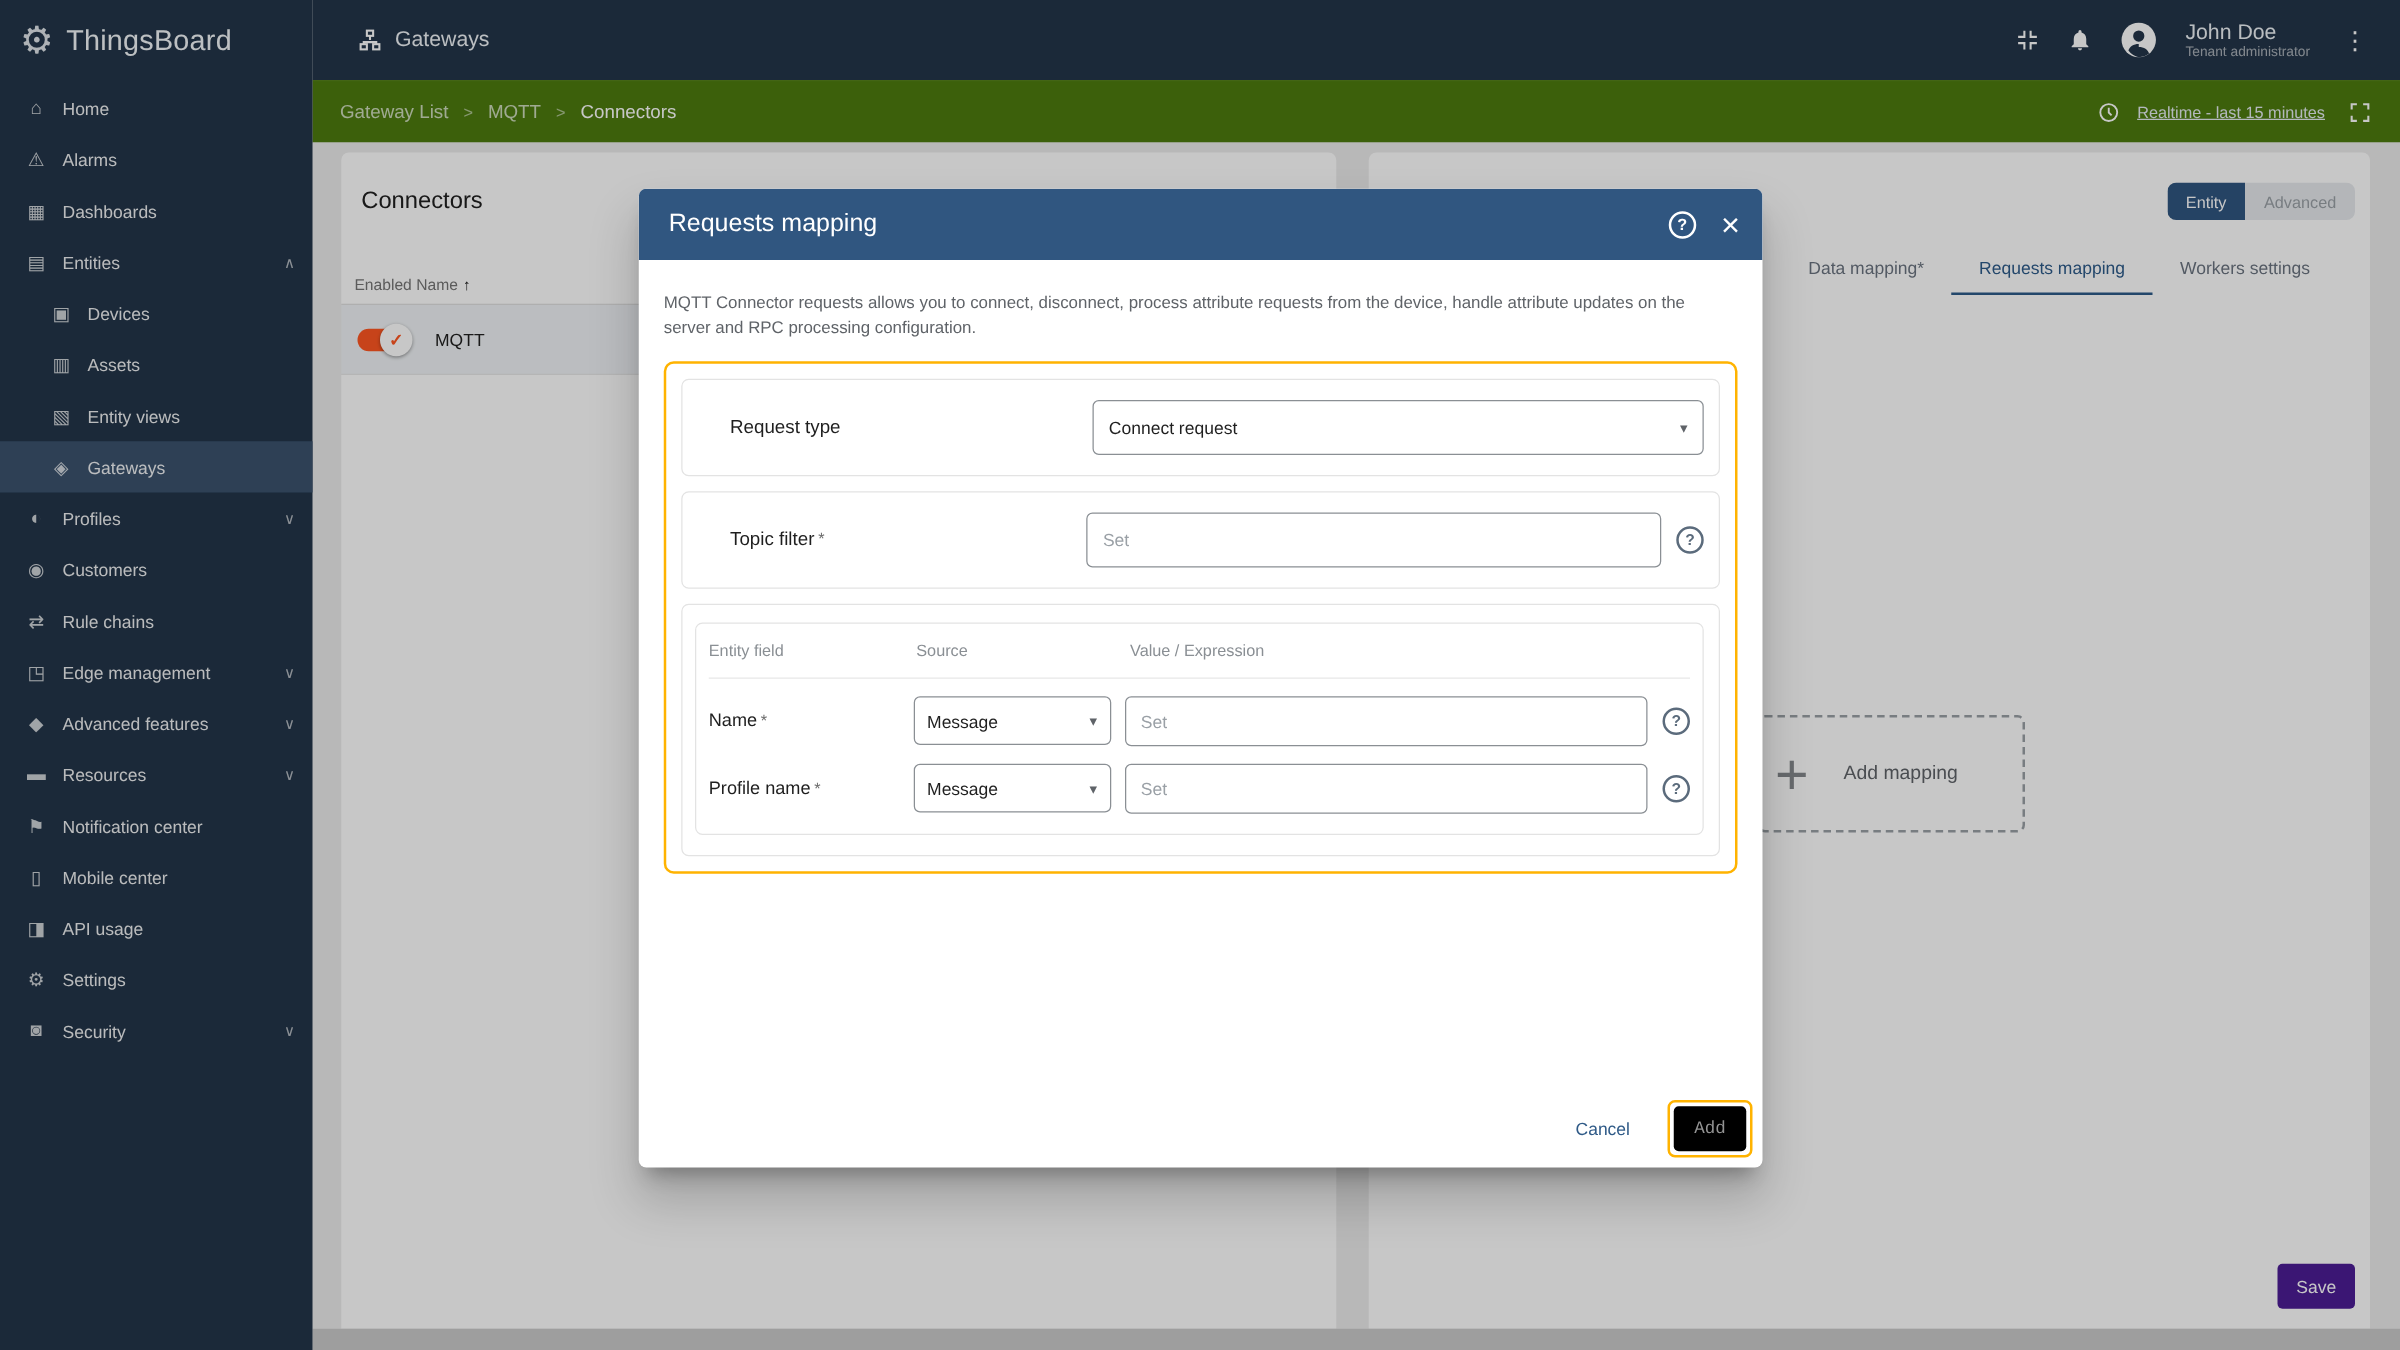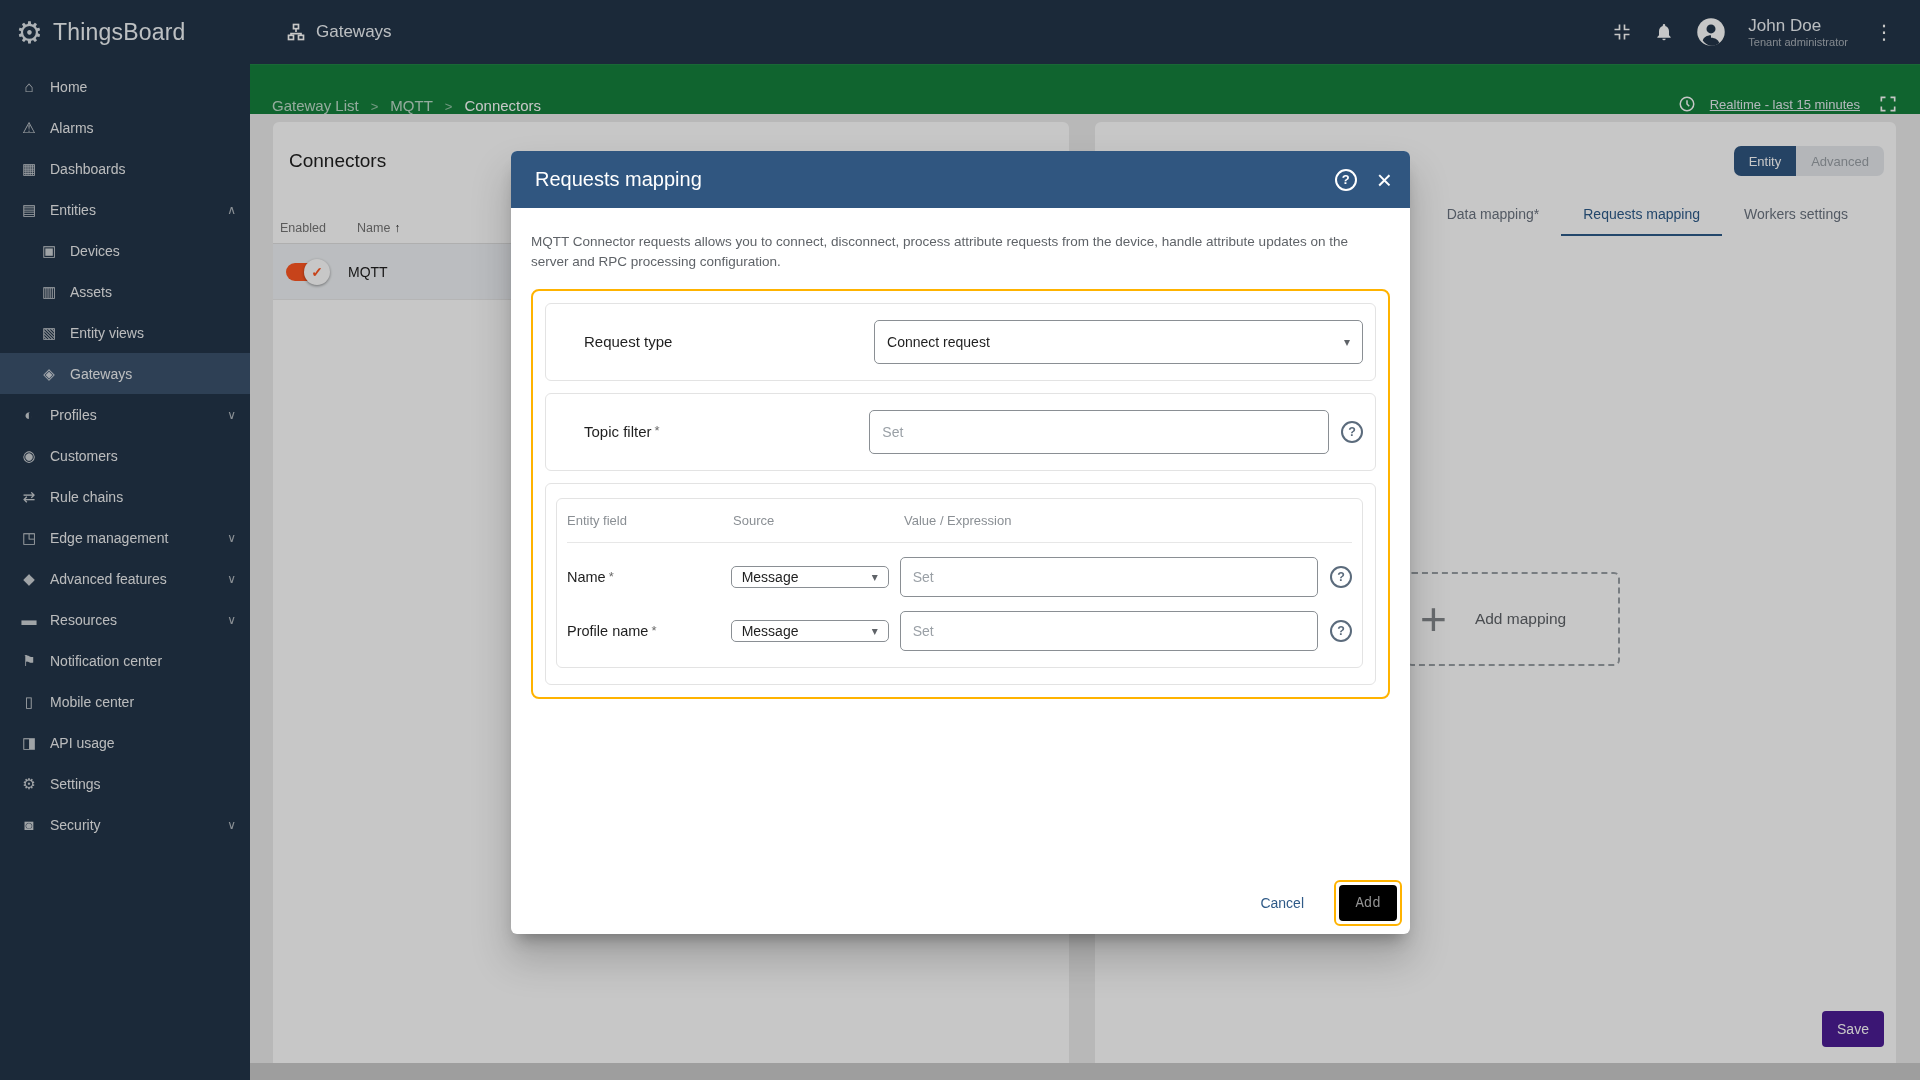--- a/index.html
+++ b/index.html
@@ -22,37 +22,37 @@
   .main { position:absolute; left:250px; top:0; width:1670px; height:1080px; }
   .topbar { height:64px; background:#233549; display:flex; align-items:center; padding:0 22px 0 36px; color:#fff; }
   .topbar-title { display:flex; align-items:center; gap:10px; font-size:17px; color:#f0f4f8; }
   .topbar-right { margin-left:auto; display:flex; align-items:center; gap:22px; }
   .icon-btn { display:flex; align-items:center; justify-content:center; cursor:pointer; }
   .user-block { display:flex; flex-direction:column; line-height:1.25; }
   .user-name { font-size:17px; color:#eef2f6; }
   .user-role { font-size:11px; color:rgba(255,255,255,.6); }
   .kebab { font-size:20px; color:#fff; padding:0 4px; }
 
-  .breadcrumb-bar { height:50px; background:#15803d; border-top:1px solid rgba(255,255,255,.05); display:flex; align-items:flex-end; padding:0 22px; color:rgba(255,255,255,.72); font-size:15px; }
+  .breadcrumb-bar { height:50px; background:#4d7c0f; border-top:1px solid rgba(255,255,255,.05); display:flex; align-items:center; padding:0 22px; color:rgba(255,255,255,.72); font-size:15px; }
   .crumb { cursor:pointer; }
   .crumb-sep { margin:0 12px; font-size:13px; color:rgba(255,255,255,.55); }
   .crumb.current { color:#fff; font-weight:500; cursor:default; }
   .bc-right { margin-left:auto; display:flex; align-items:center; gap:18px; color:#e6ecf1; }
   .realtime { display:flex; align-items:center; gap:14px; font-size:13px; cursor:pointer;text-decoration:underline; }
 
   
   .content { position:absolute; left:0; top:114px; width:1670px; height:966px; background:#ececec; }
   .footer-strip { position:absolute; left:0; bottom:0; width:100%; height:17px; background:#cbcbcb; }
   .card { position:absolute; background:#fff; border-radius:6px 6px 0 0; top:8px; bottom:17px; }
   .card.connectors { left:23px; width:796px; }
   .card.config { left:845px; width:801px; }
 
   .panel-title { margin:28px 0 0 16px; font-size:19px; font-weight:500; color:#212121; }
   .table-head { display:flex; align-items:center; height:32px; margin-top:40px; border-bottom:1px solid #e0e0e0; color:#757575; font-size:12.5px; }
-  .th-enabled { width:84px; padding-left:7px; }
+  .th-enabled { width:60px; padding-left:7px;text-align:center; }
   .th-name { display:flex; align-items:center; gap:4px; }
   .sort-icon { color:#212121; font-size:12px; }
   .conn-row { display:flex; align-items:center; height:56px; background:rgba(48,86,128,.07); border-bottom:1px solid #e8e8e8; cursor:pointer; }
   .toggle { position:relative; width:40px; height:18px; background:#ff5722; border-radius:10px; margin-left:13px; flex:0 0 40px; cursor:pointer; }
   .toggle .thumb { position:absolute; right:-4px; top:-4px; width:26px; height:26px; border-radius:50%; background:#fff; box-shadow:0 1px 3px rgba(0,0,0,.4); display:flex; align-items:center; justify-content:center; color:#ff5722; font-size:14px; font-weight:700; }
   .conn-name { margin-left:22px; font-size:14px; color:#212121; }
 
   .mode-toggle { position:absolute; top:24px; right:12px; display:flex; height:30px; border-radius:7px; overflow:hidden; font-size:13px; cursor:pointer; }
   .mode-basic { background:#305680; color:#fff; display:flex; align-items:center; padding:0 15px; }
   .mode-advanced { background:#e7eaee; color:#9aa0a6; display:flex; align-items:center; padding:0 15px; }
@@ -90,21 +90,21 @@
 
   .device-section { border:1px solid #e3e3e3; border-radius:6px; padding:14px 12px 16px 10px; margin-bottom:0; }
   .device-heading { font-size:15px; font-weight:700; color:#1f1f1f; margin:2px 0 14px 2px; }
   .device-table { border:1px solid #e3e3e3; border-radius:6px; padding:0 10px 16px; }
   .device-head-row { display:flex; align-items:center; height:44px; border-bottom:1px solid #e7e7e7; color:#8a8f94; font-size:13px; }
   .dc-field { width:166px; }
   .dc-source { width:171px; }
   .dc-value { flex:1; }
   .device-row { display:flex; align-items:center; margin-top:14px; }
   .dr-label { width:166px; font-size:14.5px; color:#1f1f1f; }
-  .dr-select { width:160px; height:22px; border:1px solid #8a8f94; border-radius:5px; display:flex; align-items:center; justify-content:space-between; padding:0 10px; font-size:14px; color:#1f1f1f; margin-right:11px; cursor:pointer; }
+  .dr-select { width:160px; height:39px; border:1px solid #8a8f94; border-radius:5px; display:flex; align-items:center; justify-content:space-between; padding:0 10px; font-size:14px; color:#1f1f1f; margin-right:11px; cursor:pointer; }
   .dr-input { width:424px; height:40px; border:1px solid #8a8f94; border-radius:5px; display:flex; align-items:center; padding:0 12px; font-size:14px; color:#9aa0a6; cursor:text; }
 
   .modal-footer { position:absolute; right:8px; bottom:8px; display:flex; align-items:center; gap:20px; }
   .cancel-link { color:#2f5a87; font-size:14px; font-weight:500; padding:8px 10px; cursor:pointer; }
   .add-wrap { border:2px solid #ffb300; border-radius:6px; padding:3px; }
   .add-btn { min-width:58px; height:36px; background:#000000; color:#939393; border:none; border-radius:4px; font-size:14px; font-weight:500; font-family:Liberation Mono, monospace; display:flex; align-items:center; justify-content:center; padding:0 12px; }
 </style>
 </head>
 <body>
 

